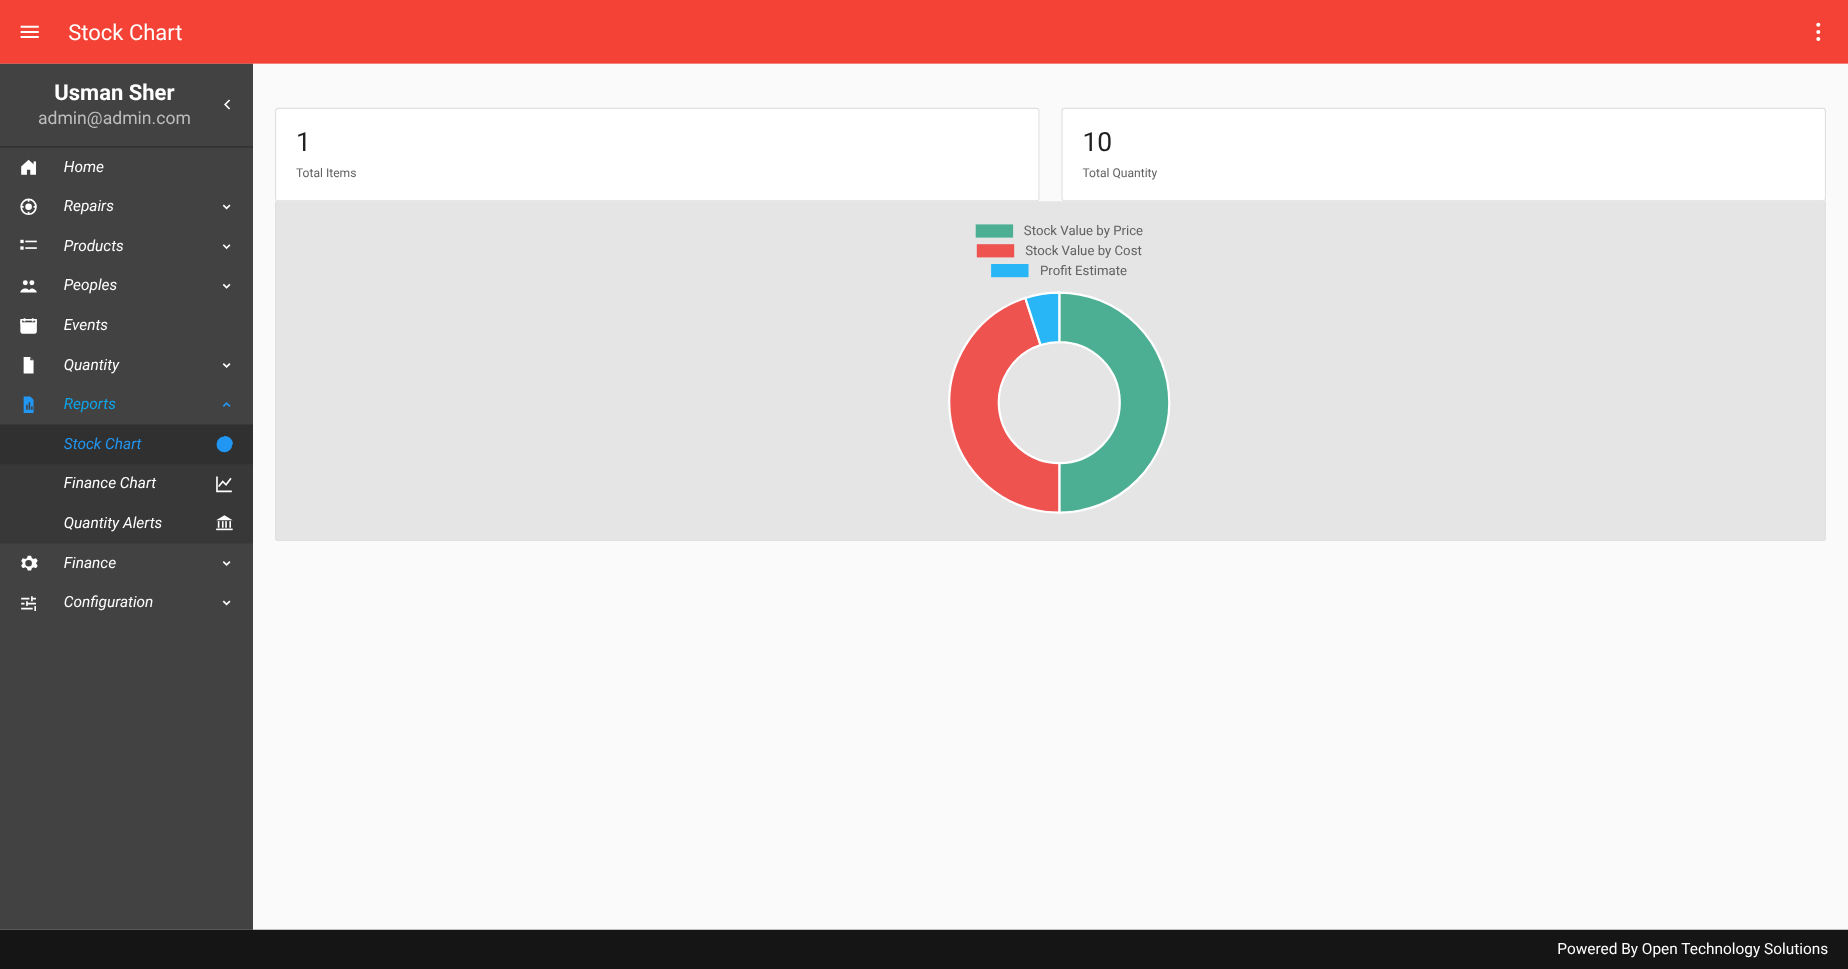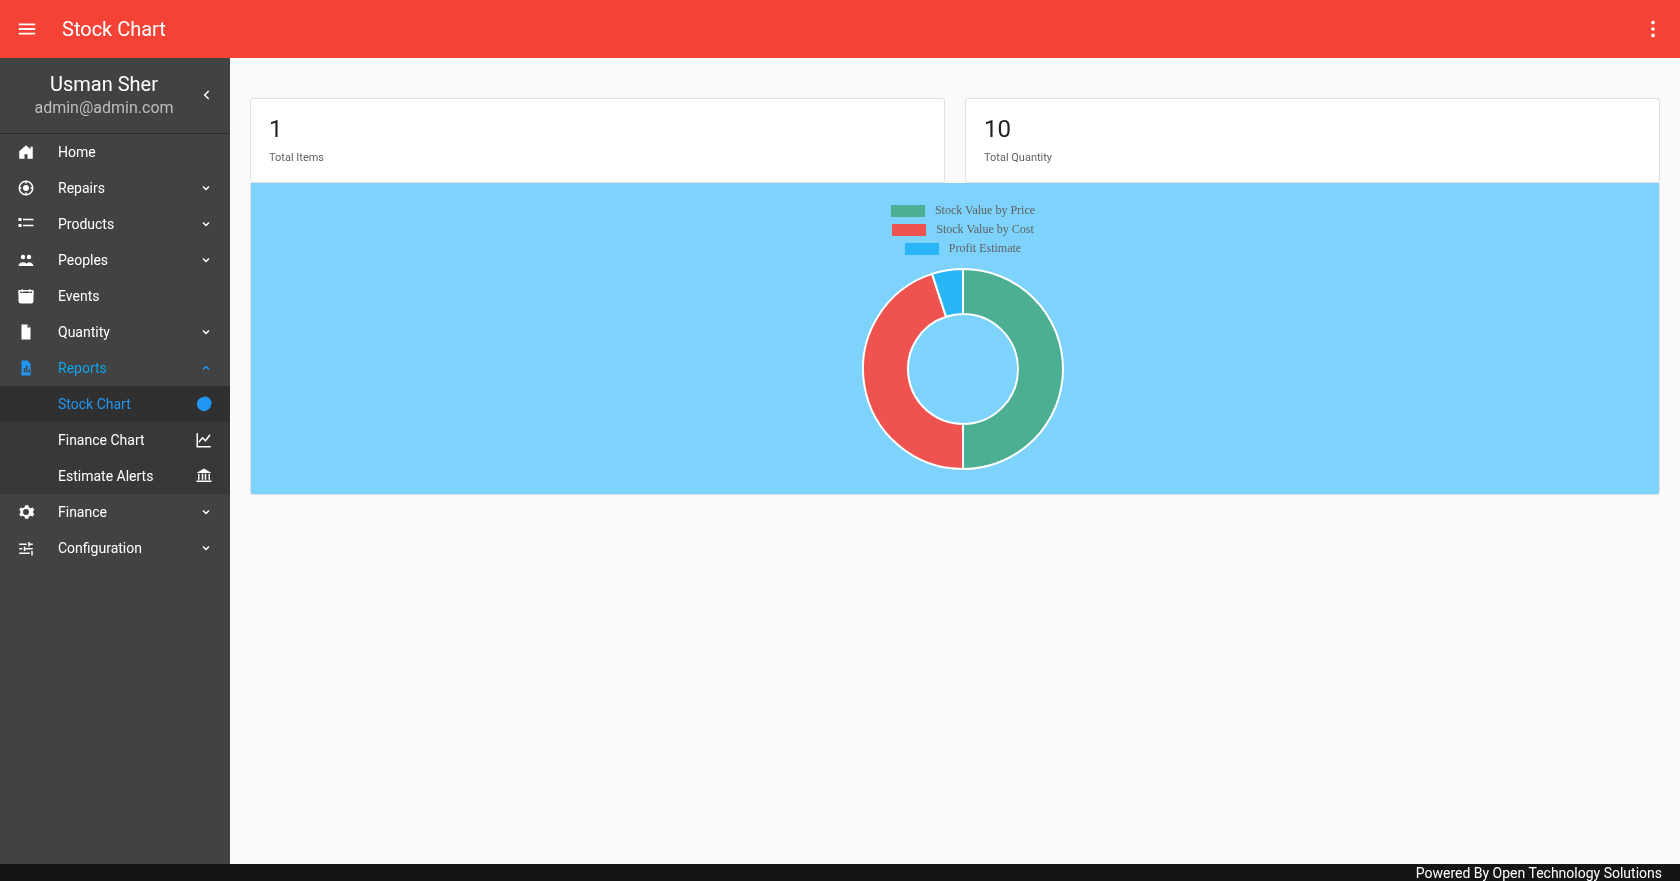--- a/index.html
+++ b/index.html
@@ -38,25 +38,25 @@
     flex-direction:column;
     flex-shrink:0;
   }
   .user-block {
     padding: 14px 16px 16px 16px;
     display:flex;
     align-items:center;
     justify-content:space-between;
   }
   .user-info { text-align:center; flex:1; padding-right: 8px;}
-  .user-name { font-size: 20px; font-weight:400; color:#fff; }
+  .user-name { font-size: 20px; font-weight:700; color:#fff; }
   .user-email { font-size: 16px; color:#bdbdbd; margin-top:2px; }
   .collapse-icon { cursor:pointer; }
   .divider { height:1px; background: rgba(0,0,0,0.35); }
-  .nav { list-style:none; }
+  .nav { list-style:none;font-style:italic; }
   .nav-item {
     display:flex;
     align-items:center;
     padding: 8px 16px;
     font-size: 14px;
     cursor:pointer;
     gap: 22px;
     min-height: 36px;
     color:#fff;
   }
@@ -90,44 +90,43 @@
   .card {
     flex:1;
     background:#fff;
     border:1px solid #e0e0e0;
     border-radius:3px;
     padding: 16px 18px 18px 18px;
   }
   .card-value { font-size: 24px; font-weight: 400; color:#212121; }
   .card-label { font-size: 11px; color:#616161; margin-top: 8px; }
   .chart-card {
-    background:#7dd3fc;
+    background:#e5e5e5;
     border:1px solid #e0e0e0;
     border-radius:3px;
     margin-top: 0;
     padding: 14px 0 20px 16px;
     display:flex;
     flex-direction:column;
     align-items:center;
-    font-family:Liberation Serif, serif;
   }
   .chart-card { border-top:none; border-top-left-radius:0; border-top-right-radius:0; }
   .legend { margin-top: 4px; margin-bottom: 6px; }
   .legend-row {
     display:flex; align-items:center; justify-content:center;
     gap:10px;
     font-size:12px;
     color:#616161;
     padding:2px 0;
   }
   .legend-swatch { width:34px; height:12px; display:inline-block; }
   .donut-wrap { display:flex; justify-content:center; }
   
   .footer {
-    height:17px;
+    height:36px;
     background:#151515;
     color:#fff;
     display:flex;
     align-items:center;
     justify-content:flex-end;
     padding: 0 18px;
     font-size:14px;
     flex-shrink:0;
   }
   svg { display:block; }
@@ -283,21 +282,21 @@
         <span class="label-slot">Finance Chart</span>
         <span class="trail-icon-slot">
           <svg width="18" height="18" viewBox="0 0 24 24" fill="none" stroke="#fff" stroke-width="2">
               <path d="M3 3v18h18"></path>
               <polyline points="5 15 10 9 14 13 20 5"></polyline>
             </svg>
         </span>
       </li>
       <li class="nav-item">
         <span class="icon-slot"></span>
-        <span class="label-slot">Estimate Alerts</span>
+        <span class="label-slot">Quantity Alerts</span>
         <span class="trail-icon-slot">
           <svg width="18" height="18" viewBox="0 0 24 24" fill="#fff">
               <path d="M12 2L2 8h20z"></path>
               <rect x="4" y="9" width="2" height="8"></rect>
               <rect x="9" y="9" width="2" height="8"></rect>
               <rect x="13" y="9" width="2" height="8"></rect>
               <rect x="18" y="9" width="2" height="8"></rect>
               <rect x="2" y="18" width="20" height="2"></rect>
             </svg>
         </span>

